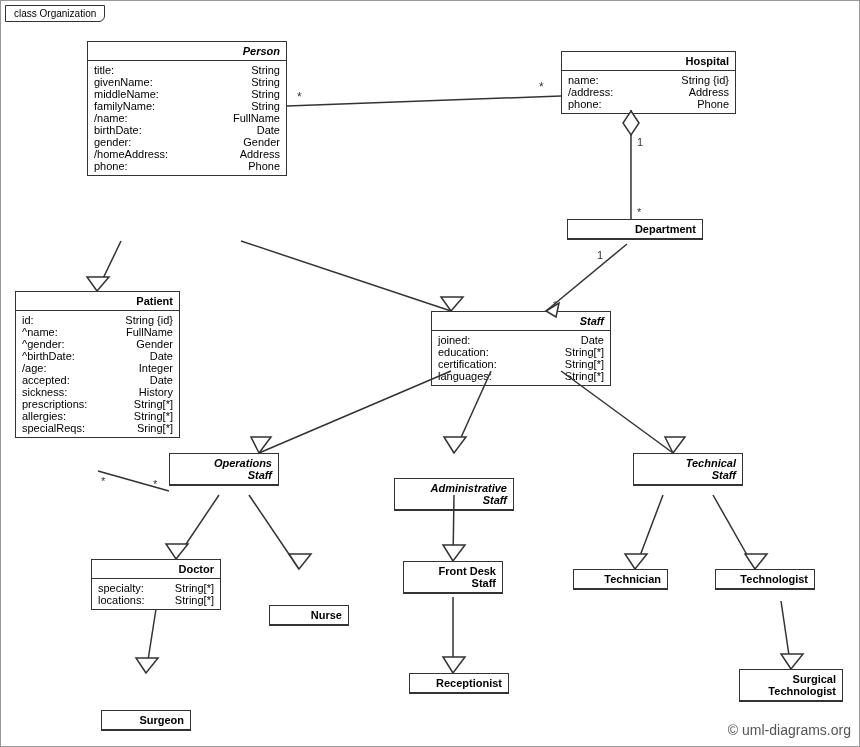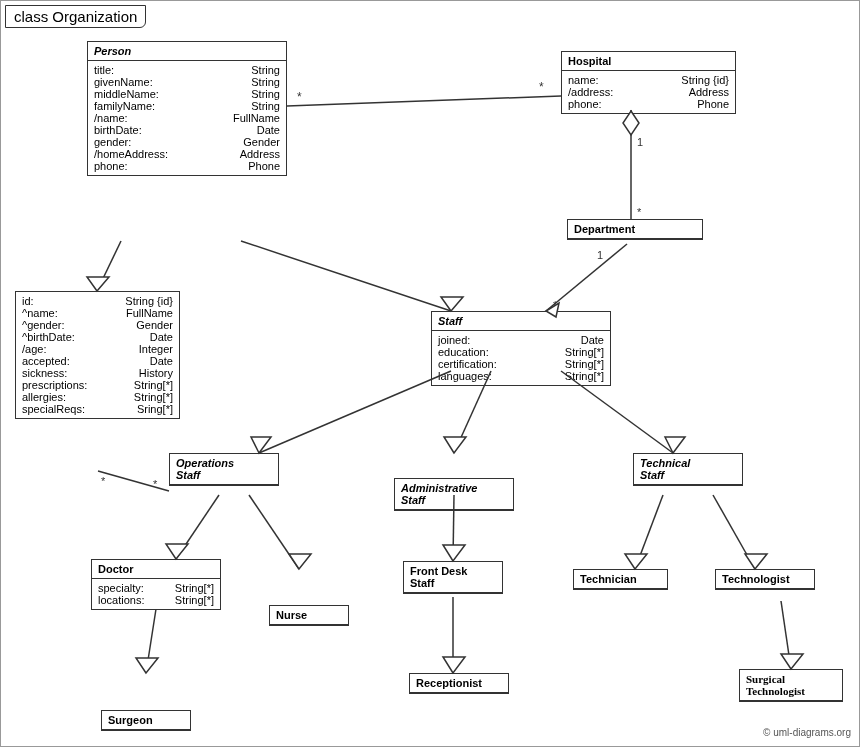--- a/index.html
+++ b/index.html
@@ -18,32 +18,32 @@
       height: 747px;
       background: #fff;
       border: 1px solid #999;
     }
     .diagram-title {
       position: absolute;
       top: 4px;
       left: 4px;
       border: 1px solid #333;
       padding: 2px 8px;
-      font-size: 15px;
+      font-size: 10px;
       background: #fff;
       border-bottom-right-radius: 6px;
     }
     .uml-box {
       position: absolute;
       border: 1.5px solid #333;
       background: #fff;
       font-size: 11px;
     }
     .uml-box .box-title {
-      text-align: left;
+      text-align: right;
       padding: 3px 6px;
       border-bottom: 1.5px solid #333;
       font-weight: bold;
     }
     .uml-box .box-title.italic {
       font-style: italic;
     }
     .uml-box .box-body {
       padding: 3px 6px;
     }
@@ -58,21 +58,21 @@
       position: absolute;
       top: 0; left: 0;
       width: 860px;
       height: 747px;
       pointer-events: none;
     }
     .watermark {
       position: absolute;
       bottom: 8px;
       right: 8px;
-      font-size: 10px;
+      font-size: 14px;
       color: #555;
     }
   </style>
 </head>
 <body>
 
 <div class="diagram-container">
   <div class="diagram-title">class Organization</div>
 
   <div class="uml-box" style="left:86px;top:40px;width:200px;">
@@ -155,20 +155,21 @@
           <span class="field-type">String[*]</span>
         </div>
       <div class="field-row">
           <span class="field-name">languages:</span>
           <span class="field-type">String[*]</span>
         </div>
     </div>
   </div>
 
   <div class="uml-box" style="left:14px;top:290px;width:165px;">
+    <div class="box-title">Patient</div>
     <div class="box-body">
       <div class="field-row">
           <span class="field-name">id:</span>
           <span class="field-type">String {id}</span>
         </div>
       <div class="field-row">
           <span class="field-name">^name:</span>
           <span class="field-type">FullName</span>
         </div>
       <div class="field-row">
@@ -249,21 +250,21 @@
   </div>
 
   <div class="uml-box" style="left:100px;top:672px;width:90px;margin-top:37px;">
     <div class="box-title">Surgeon</div>
   </div>
 
   <div class="uml-box" style="left:408px;top:672px;width:100px;">
     <div class="box-title">Receptionist</div>
   </div>
 
-  <div class="uml-box" style="left:738px;top:668px;width:104px;text-align:center;font-family:Liberation Serif, serif;">
+  <div class="uml-box" style="left:738px;top:668px;width:104px;text-align:center;">
     <div class="box-title">Surgical<br>Technologist</div>
   </div>
 
   <div class="watermark">© uml-diagrams.org</div>
 
   <svg class="connections">
 
     <line x1="286" y1="105" x2="560" y2="95" stroke="#333" stroke-width="1.5"></line>
 
     <text x="296" y="100" font-size="12" fill="#333">*</text>

